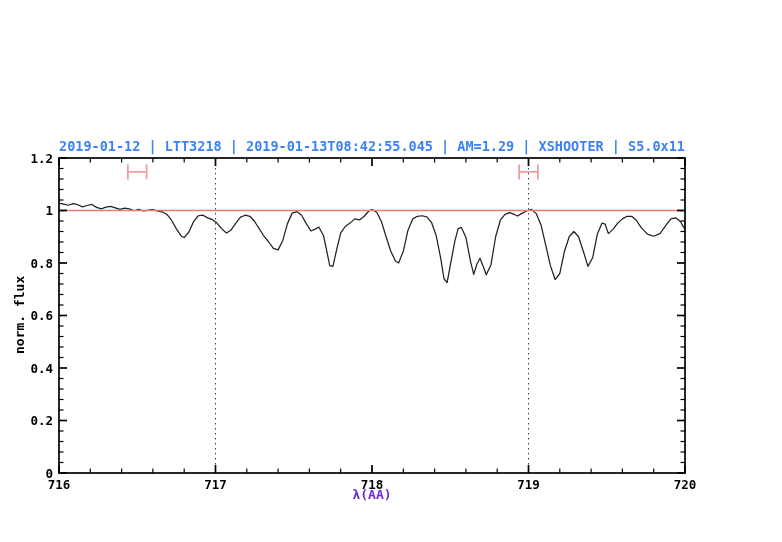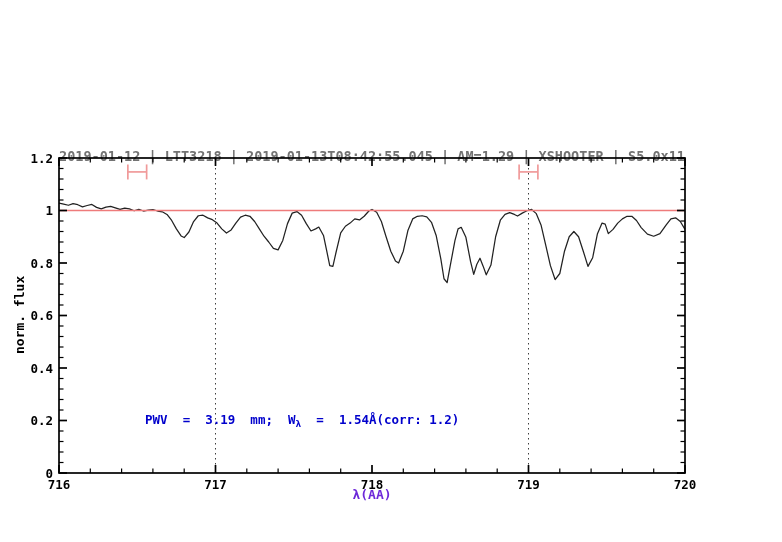--- a/index.html
+++ b/index.html
@@ -43,21 +43,21 @@
   .annotation .sub{
     font-size:9.5px;
     vertical-align:-3px;
   }
   svg{position:absolute;left:0;top:0;}
 </style>
 </head>
 <body>
 
 <div class="figure">
-  <div class="plot-title" style="color: #737373; margin-top: 10px;">2019-01-12 | LTT3218 | 2019-01-13T08:42:55.045 | AM=1.29 | XSHOOTER | S5.0x11</div>
+  <div class="plot-title" style="color: #3b82f6;">2019-01-12 | LTT3218 | 2019-01-13T08:42:55.045 | AM=1.29 | XSHOOTER | S5.0x11</div>
   <svg id="plot-svg" width="782" height="542">
       <line x1="215.5" y1="158" x2="215.5" y2="473" stroke="#3c3c3c" stroke-width="1" stroke-dasharray="1.5,3.5"></line>
       <line x1="528.5" y1="158" x2="528.5" y2="473" stroke="#3c3c3c" stroke-width="1" stroke-dasharray="1.5,3.5"></line>
       <polyline points="59.00,203.15 63.69,204.20 68.39,205.25 73.09,203.67 77.78,204.73 82.47,206.82 87.17,205.51 91.87,204.46 96.56,207.35 101.25,208.93 105.95,207.09 110.65,206.30 115.34,207.88 120.03,209.45 124.73,208.14 129.43,208.93 134.12,210.76 138.81,209.45 143.51,211.02 148.21,210.24 152.90,209.71 157.59,211.02 162.29,211.81 166.99,214.44 171.68,220.48 176.38,228.88 181.07,235.96 184.20,237.54 188.90,232.03 193.59,221.53 198.28,215.75 202.98,215.22 207.68,217.85 212.37,219.69 217.06,223.10 221.76,228.88 226.46,233.07 231.15,229.92 235.84,223.10 240.54,217.06 245.24,215.22 249.93,216.27 254.63,221.53 259.32,228.88 264.01,236.22 268.71,242.00 273.41,248.30 278.10,249.88 282.79,240.42 287.49,223.63 292.19,213.13 296.88,211.55 301.57,215.22 306.27,223.63 310.97,230.97 315.66,228.88 318.79,227.04 323.49,235.44 326.62,250.40 329.75,265.63 332.88,266.41 336.00,252.50 340.70,232.81 345.40,226.25 350.09,223.10 354.78,218.90 359.48,219.95 364.18,216.27 368.87,211.02 372.00,209.45 376.69,212.34 381.39,221.53 386.09,236.75 390.78,251.19 395.47,260.90 398.60,263.00 403.30,251.19 408.00,230.19 412.69,218.90 417.38,216.27 422.08,215.75 426.78,216.80 431.47,222.31 436.16,235.44 440.86,259.06 443.99,278.75 447.12,282.69 450.25,265.63 454.94,240.69 458.07,228.88 461.21,227.30 465.90,237.27 470.59,261.69 473.72,274.29 476.85,264.31 479.99,258.27 483.12,266.15 486.25,274.81 490.94,265.10 495.63,236.75 500.33,220.21 505.03,214.44 509.72,212.60 514.41,214.44 517.54,216.01 522.24,213.13 526.94,210.76 531.63,209.45 536.32,213.65 541.02,224.94 545.72,245.15 550.41,265.63 555.10,279.54 559.80,273.50 564.50,251.19 569.19,236.75 573.88,231.50 578.58,236.75 583.28,251.19 587.97,266.41 592.66,257.75 597.36,234.12 602.06,223.10 605.19,224.15 608.31,233.60 613.01,229.40 617.71,223.10 622.40,218.90 627.09,216.27 631.79,216.27 636.49,220.48 641.18,227.56 647.44,234.12 653.70,236.22 659.96,233.60 666.22,224.94 670.91,218.90 675.61,217.85 680.31,221.53 685.00,229.40" fill="none" stroke="#222222" stroke-width="1.25" stroke-linejoin="round"></polyline>
       <line x1="59" y1="210.5" x2="685" y2="210.5" stroke="#ee7b7b" stroke-width="1.3"></line>
       <line x1="127.86000000000854" y1="164.41249999999997" x2="127.86000000000854" y2="179.41249999999997" stroke="#f09a9a" stroke-width="1.7"></line>
       <line x1="146.63999999999146" y1="164.41249999999997" x2="146.63999999999146" y2="179.41249999999997" stroke="#f09a9a" stroke-width="1.7"></line>
       <line x1="127.86000000000854" y1="171.91249999999997" x2="146.63999999999146" y2="171.91249999999997" stroke="#f09a9a" stroke-width="1.7"></line>
       <line x1="519.1100000000085" y1="164.41249999999997" x2="519.1100000000085" y2="179.41249999999997" stroke="#f09a9a" stroke-width="1.7"></line>
       <line x1="537.8899999999915" y1="164.41249999999997" x2="537.8899999999915" y2="179.41249999999997" stroke="#f09a9a" stroke-width="1.7"></line>
@@ -175,14 +175,13 @@
       <text x="53" y="477.5" text-anchor="end" font-family="&quot;DejaVu Sans Mono&quot;, monospace" font-size="12.5" font-weight="bold" fill="#000000">0</text>
       <text x="53" y="425" text-anchor="end" font-family="&quot;DejaVu Sans Mono&quot;, monospace" font-size="12.5" font-weight="bold" fill="#000000">0.2</text>
       <text x="53" y="372.5" text-anchor="end" font-family="&quot;DejaVu Sans Mono&quot;, monospace" font-size="12.5" font-weight="bold" fill="#000000">0.4</text>
       <text x="53" y="320" text-anchor="end" font-family="&quot;DejaVu Sans Mono&quot;, monospace" font-size="12.5" font-weight="bold" fill="#000000">0.6</text>
       <text x="53" y="267.5" text-anchor="end" font-family="&quot;DejaVu Sans Mono&quot;, monospace" font-size="12.5" font-weight="bold" fill="#000000">0.8</text>
       <text x="53" y="215" text-anchor="end" font-family="&quot;DejaVu Sans Mono&quot;, monospace" font-size="12.5" font-weight="bold" fill="#000000">1</text>
       <text x="53" y="162.5" text-anchor="end" font-family="&quot;DejaVu Sans Mono&quot;, monospace" font-size="12.5" font-weight="bold" fill="#000000">1.2</text>
     </svg>
   <div class="y-label">norm. flux</div>
   <div class="x-label">λ(AA)</div>
-  <div class="annotation" style="color: rgb(0, 0, 204);"><span>PWV  =  3.19  mm;  W</span><span class="sub">λ</span><span>  =  1.54Å(corr: 1.2)</span></div>
 </div>
 
 </body></html>

